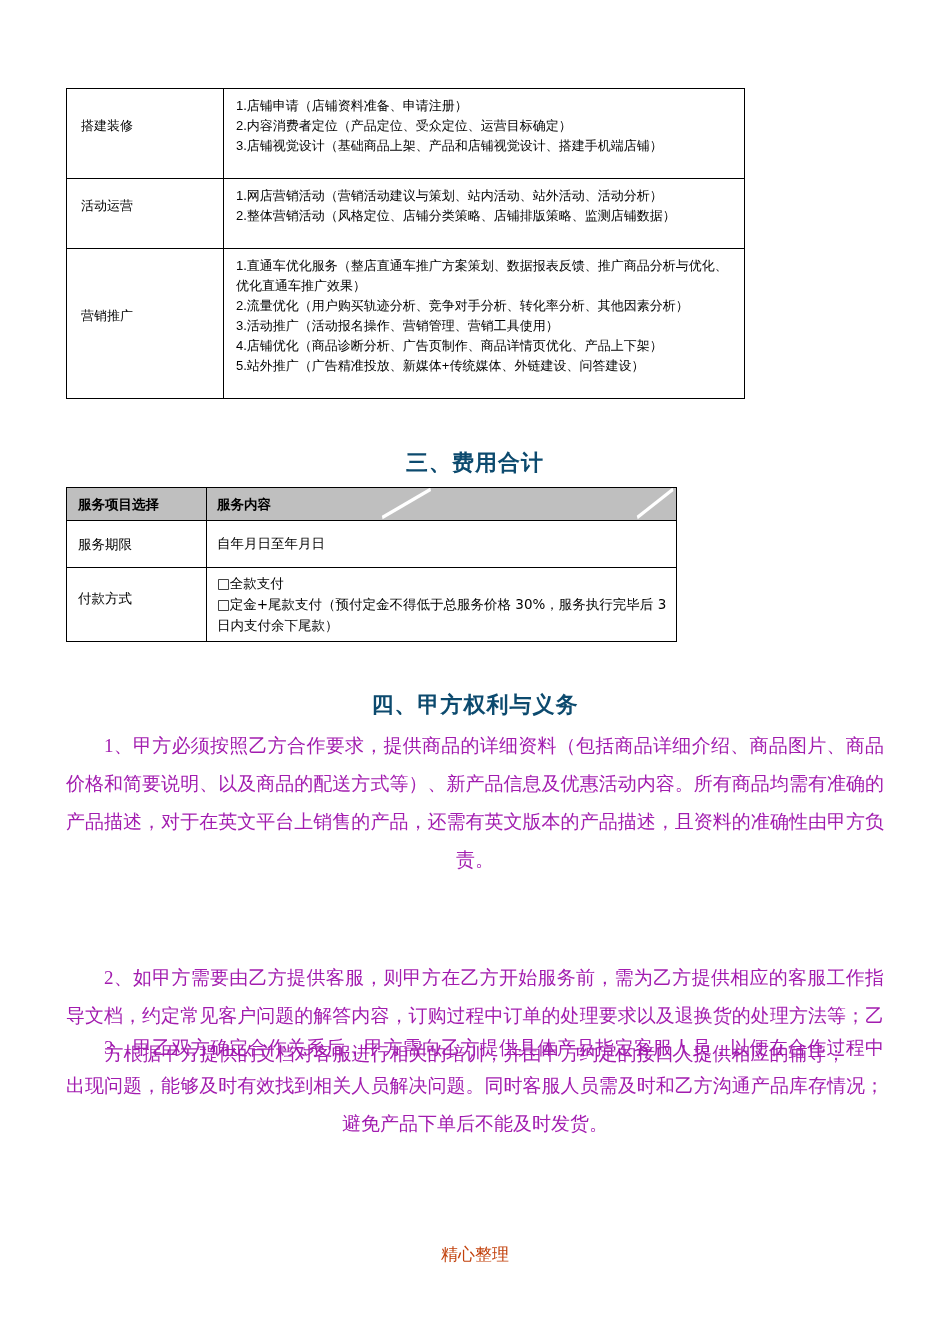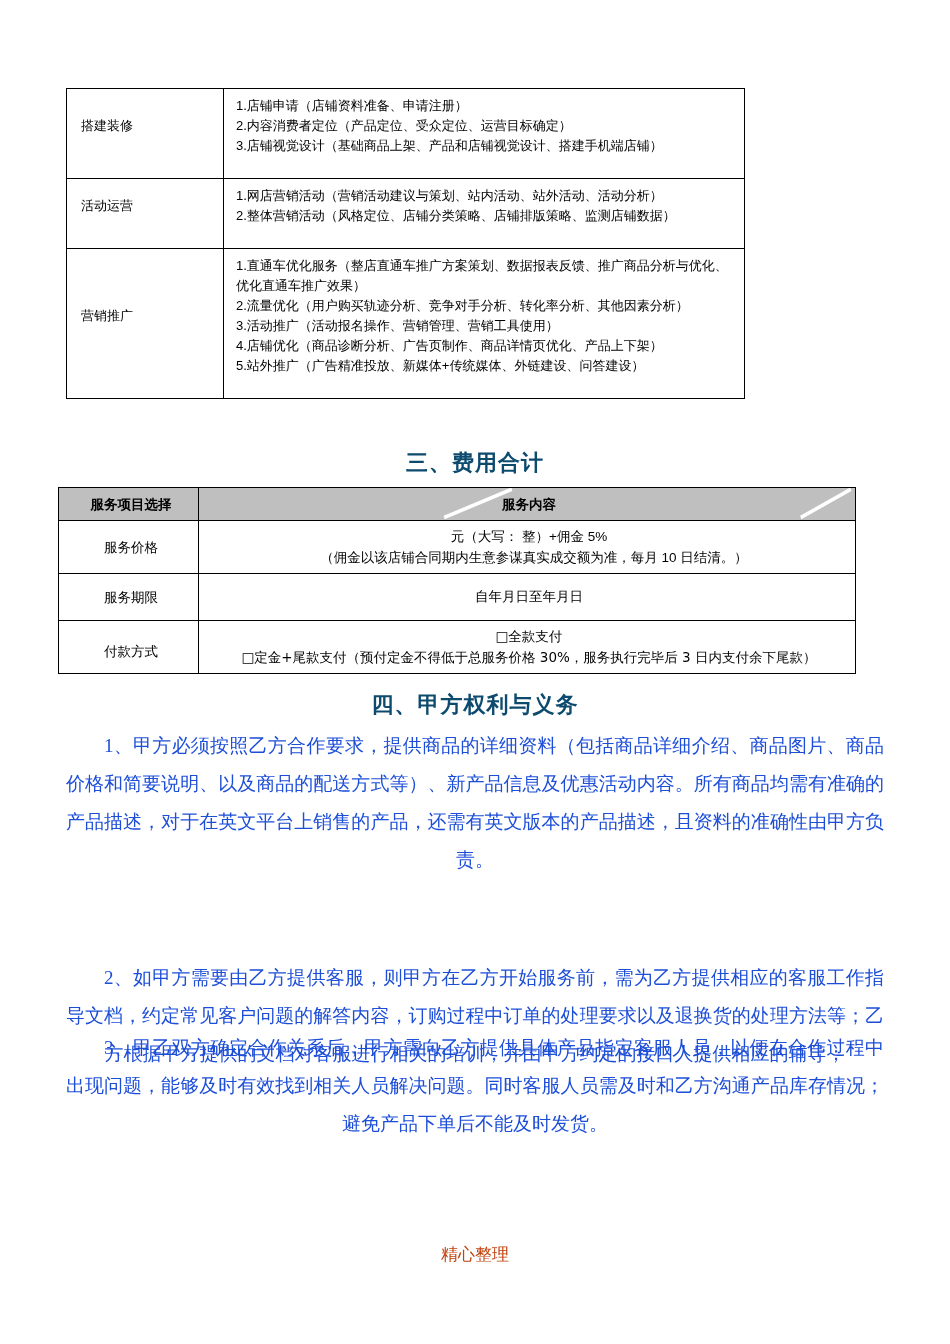--- a/index.html
+++ b/index.html
@@ -60,26 +60,25 @@
     font-size: 22px;
     letter-spacing: 1px;
     color: #0c4a6e;
   }
   #heading-fee { top: 448px; }
   #heading-rights { top: 683px; margin-top: 7px; }
 
   
   .tbl2 {
     position: absolute;
-    left: 58px;
+    left: 66px;
     top: 487px;
-    width: 798px;
+    width: 611px;
     border-collapse: collapse;
     table-layout: fixed;
-    text-align: center;
   }
   .tbl2 td {
     border: 1px solid #000000;
     vertical-align: middle;
     font-family: "Liberation Sans", "DejaVu Sans", sans-serif;
     font-size: 13.5px;
     line-height: 21px;
     padding: 5px 6px 5px 10px;
   }
   .tbl2 td.lab { width: 122px; padding-left: 11px; }
@@ -108,21 +107,21 @@
   .para {
     position: absolute;
     left: 66px;
     width: 818px;
     font-family: "Liberation Serif", "DejaVu Serif", serif;
     font-size: 19px;
     line-height: 38px;
     text-align: justify;
     text-align-last: center;
     text-justify: inter-ideograph;
-    color: #1d4ed8;
+    color: #a21caf;
     text-indent: 38px;
   }
   #para-1 { top: 727px; }
   #para-2 { top: 912px; margin-top: 47px; }
   #para-3 { top: 1029px; }
 
   
   .footer {
     position: absolute;
     left: 0;
@@ -179,27 +178,20 @@
           <span>服务内容</span>
           <span class="slashwrap">
             <svg viewBox="0 0 629 26" preserveAspectRatio="none">
               <line x1="235" y1="24" x2="300" y2="1" stroke="#ffffff" stroke-width="3"></line>
               <line x1="577" y1="24" x2="625" y2="1" stroke="#ffffff" stroke-width="3"></line>
             </svg>
           </span>
         </td>
       </tr>
       <tr>
-        <td class="lab">服务价格</td>
-        <td>
-          <span class="ln">元（大写：      整）+佣金 5%</span>
-          <span class="ln indent">（佣金以该店铺合同期内生意参谋真实成交额为准，每月 10 日结清。）</span>
-        </td>
-      </tr>
-      <tr>
         <td class="lab">服务期限</td>
         <td>
           <span class="ln" style="line-height:36px;">自年月日至年月日</span>
         </td>
       </tr>
       <tr>
         <td class="lab" style="vertical-align:top;padding-top:20px;">付款方式</td>
         <td>
           <span class="ln cbox">□全款支付</span>
           <span class="ln cbox">□定金+尾款支付（预付定金不得低于总服务价格 30%，服务执行完毕后 3 日内支付余下尾款）</span>

